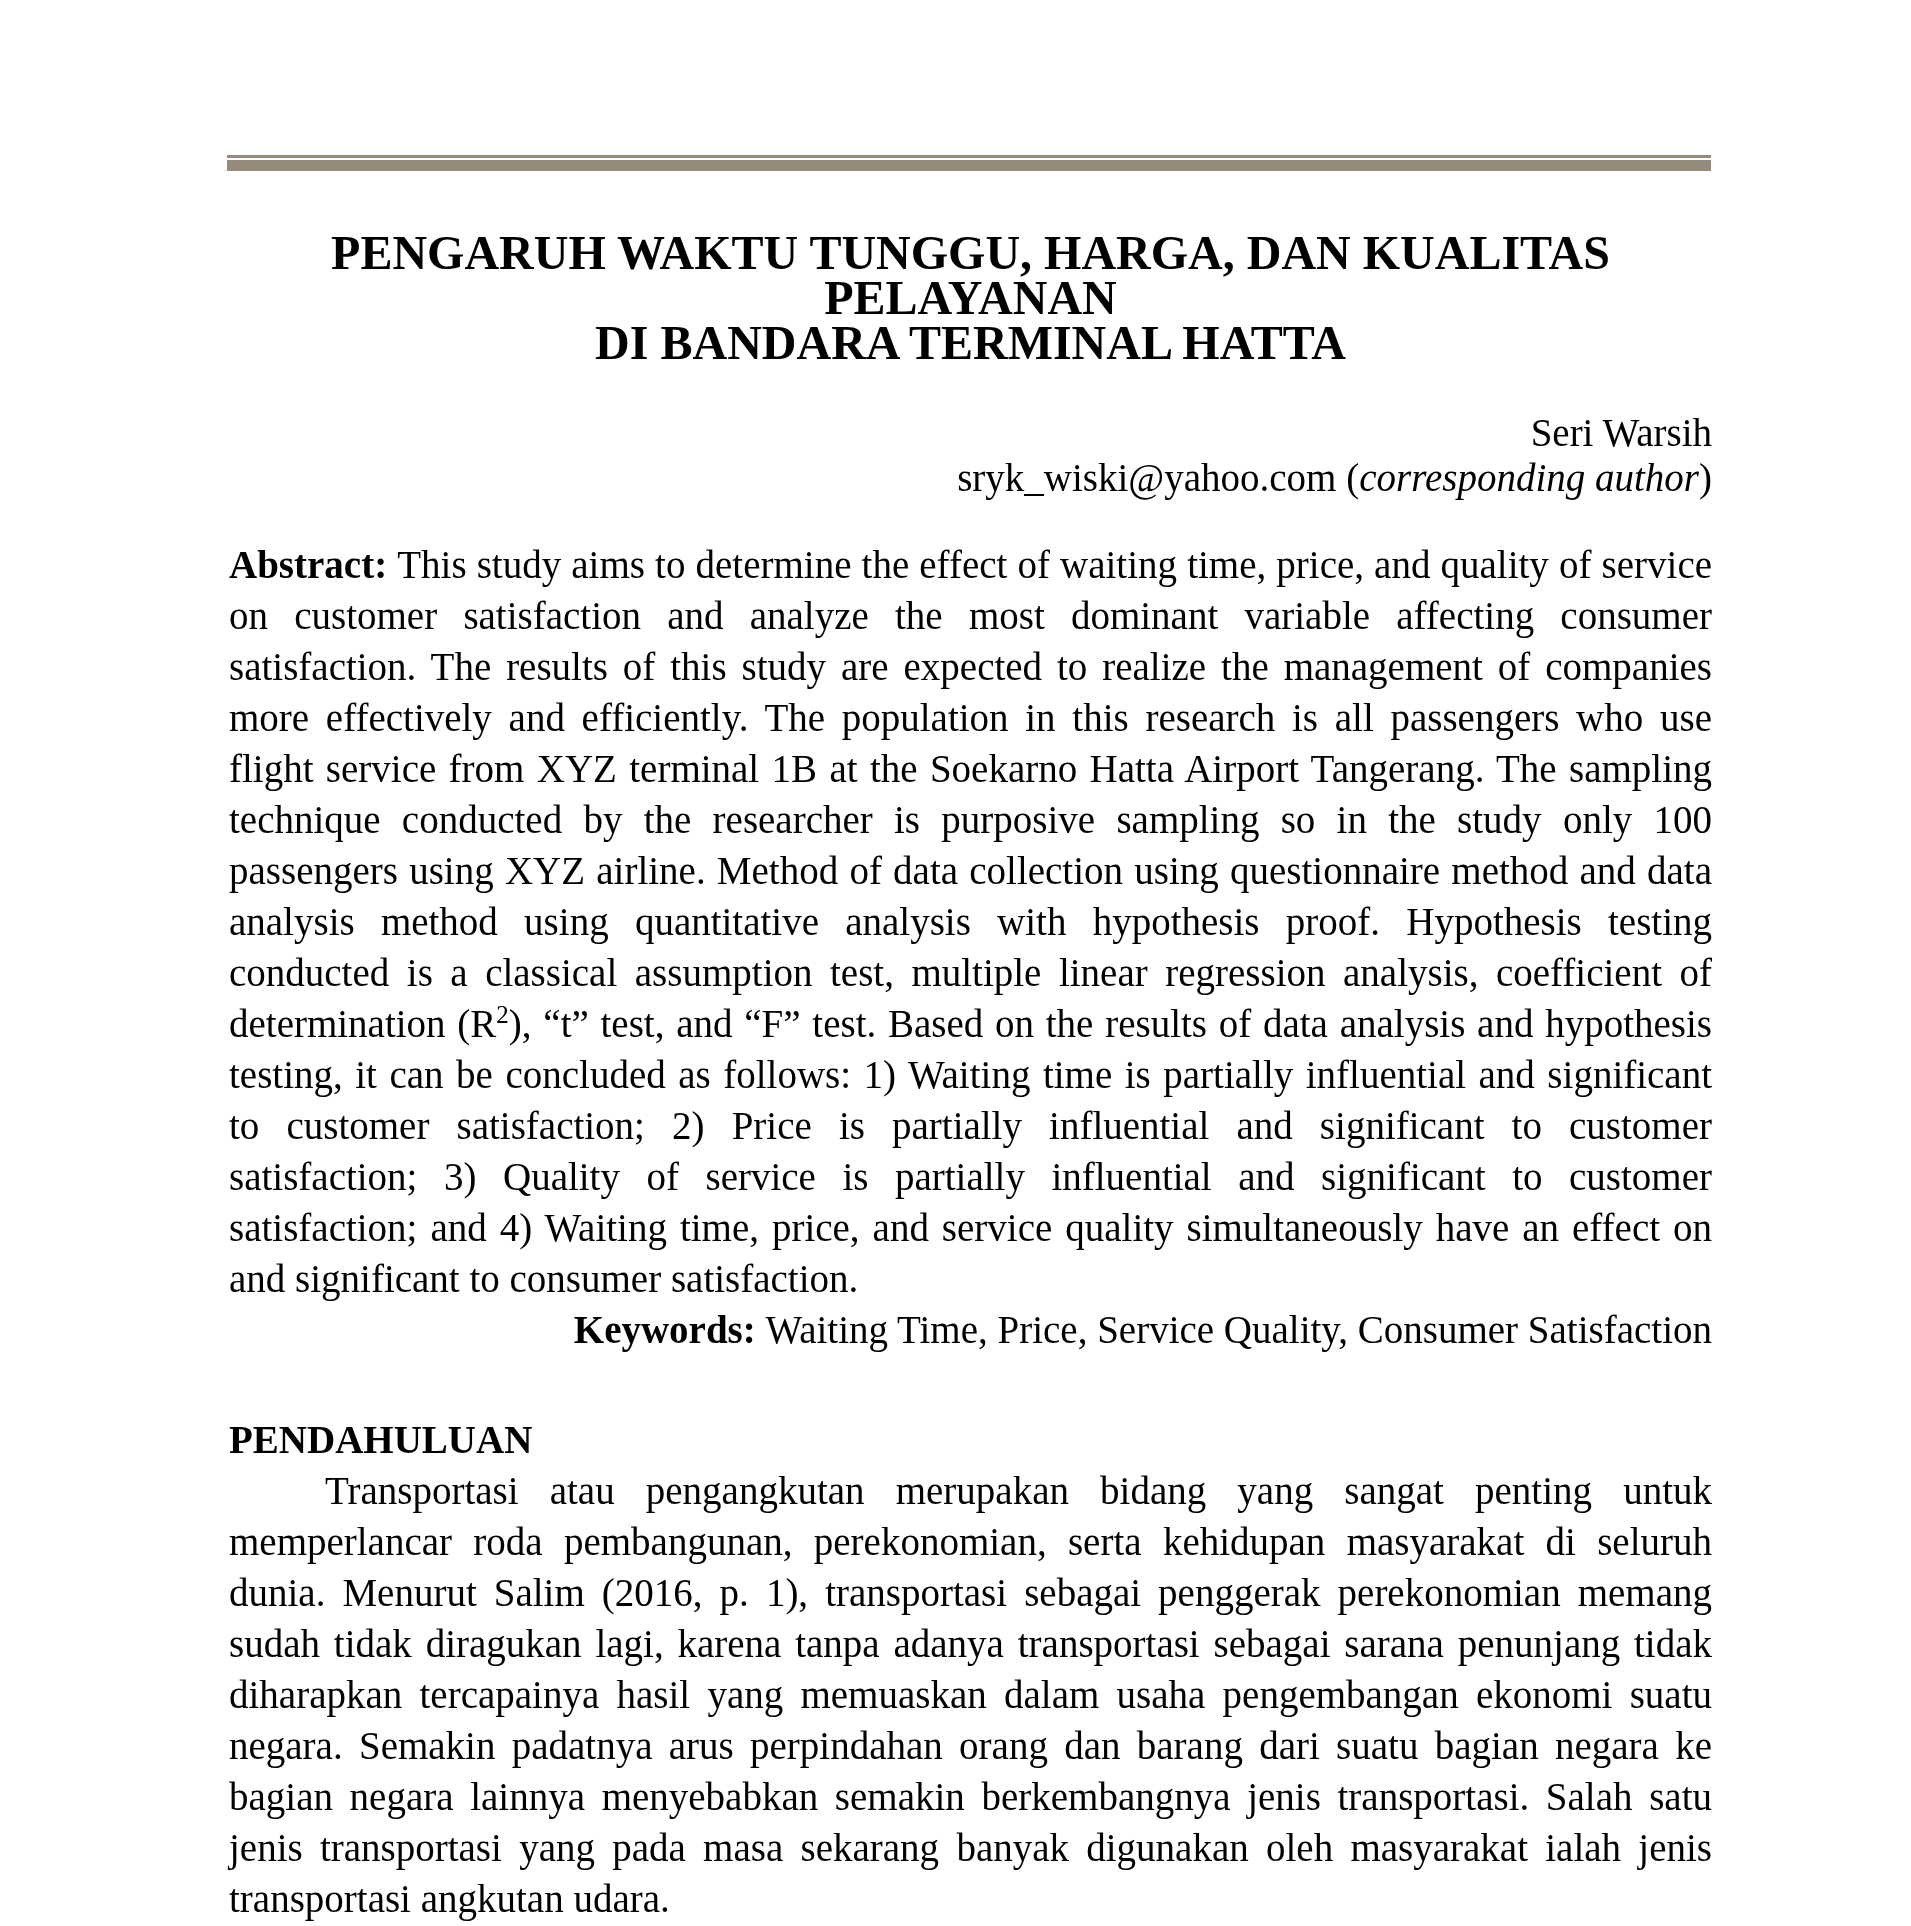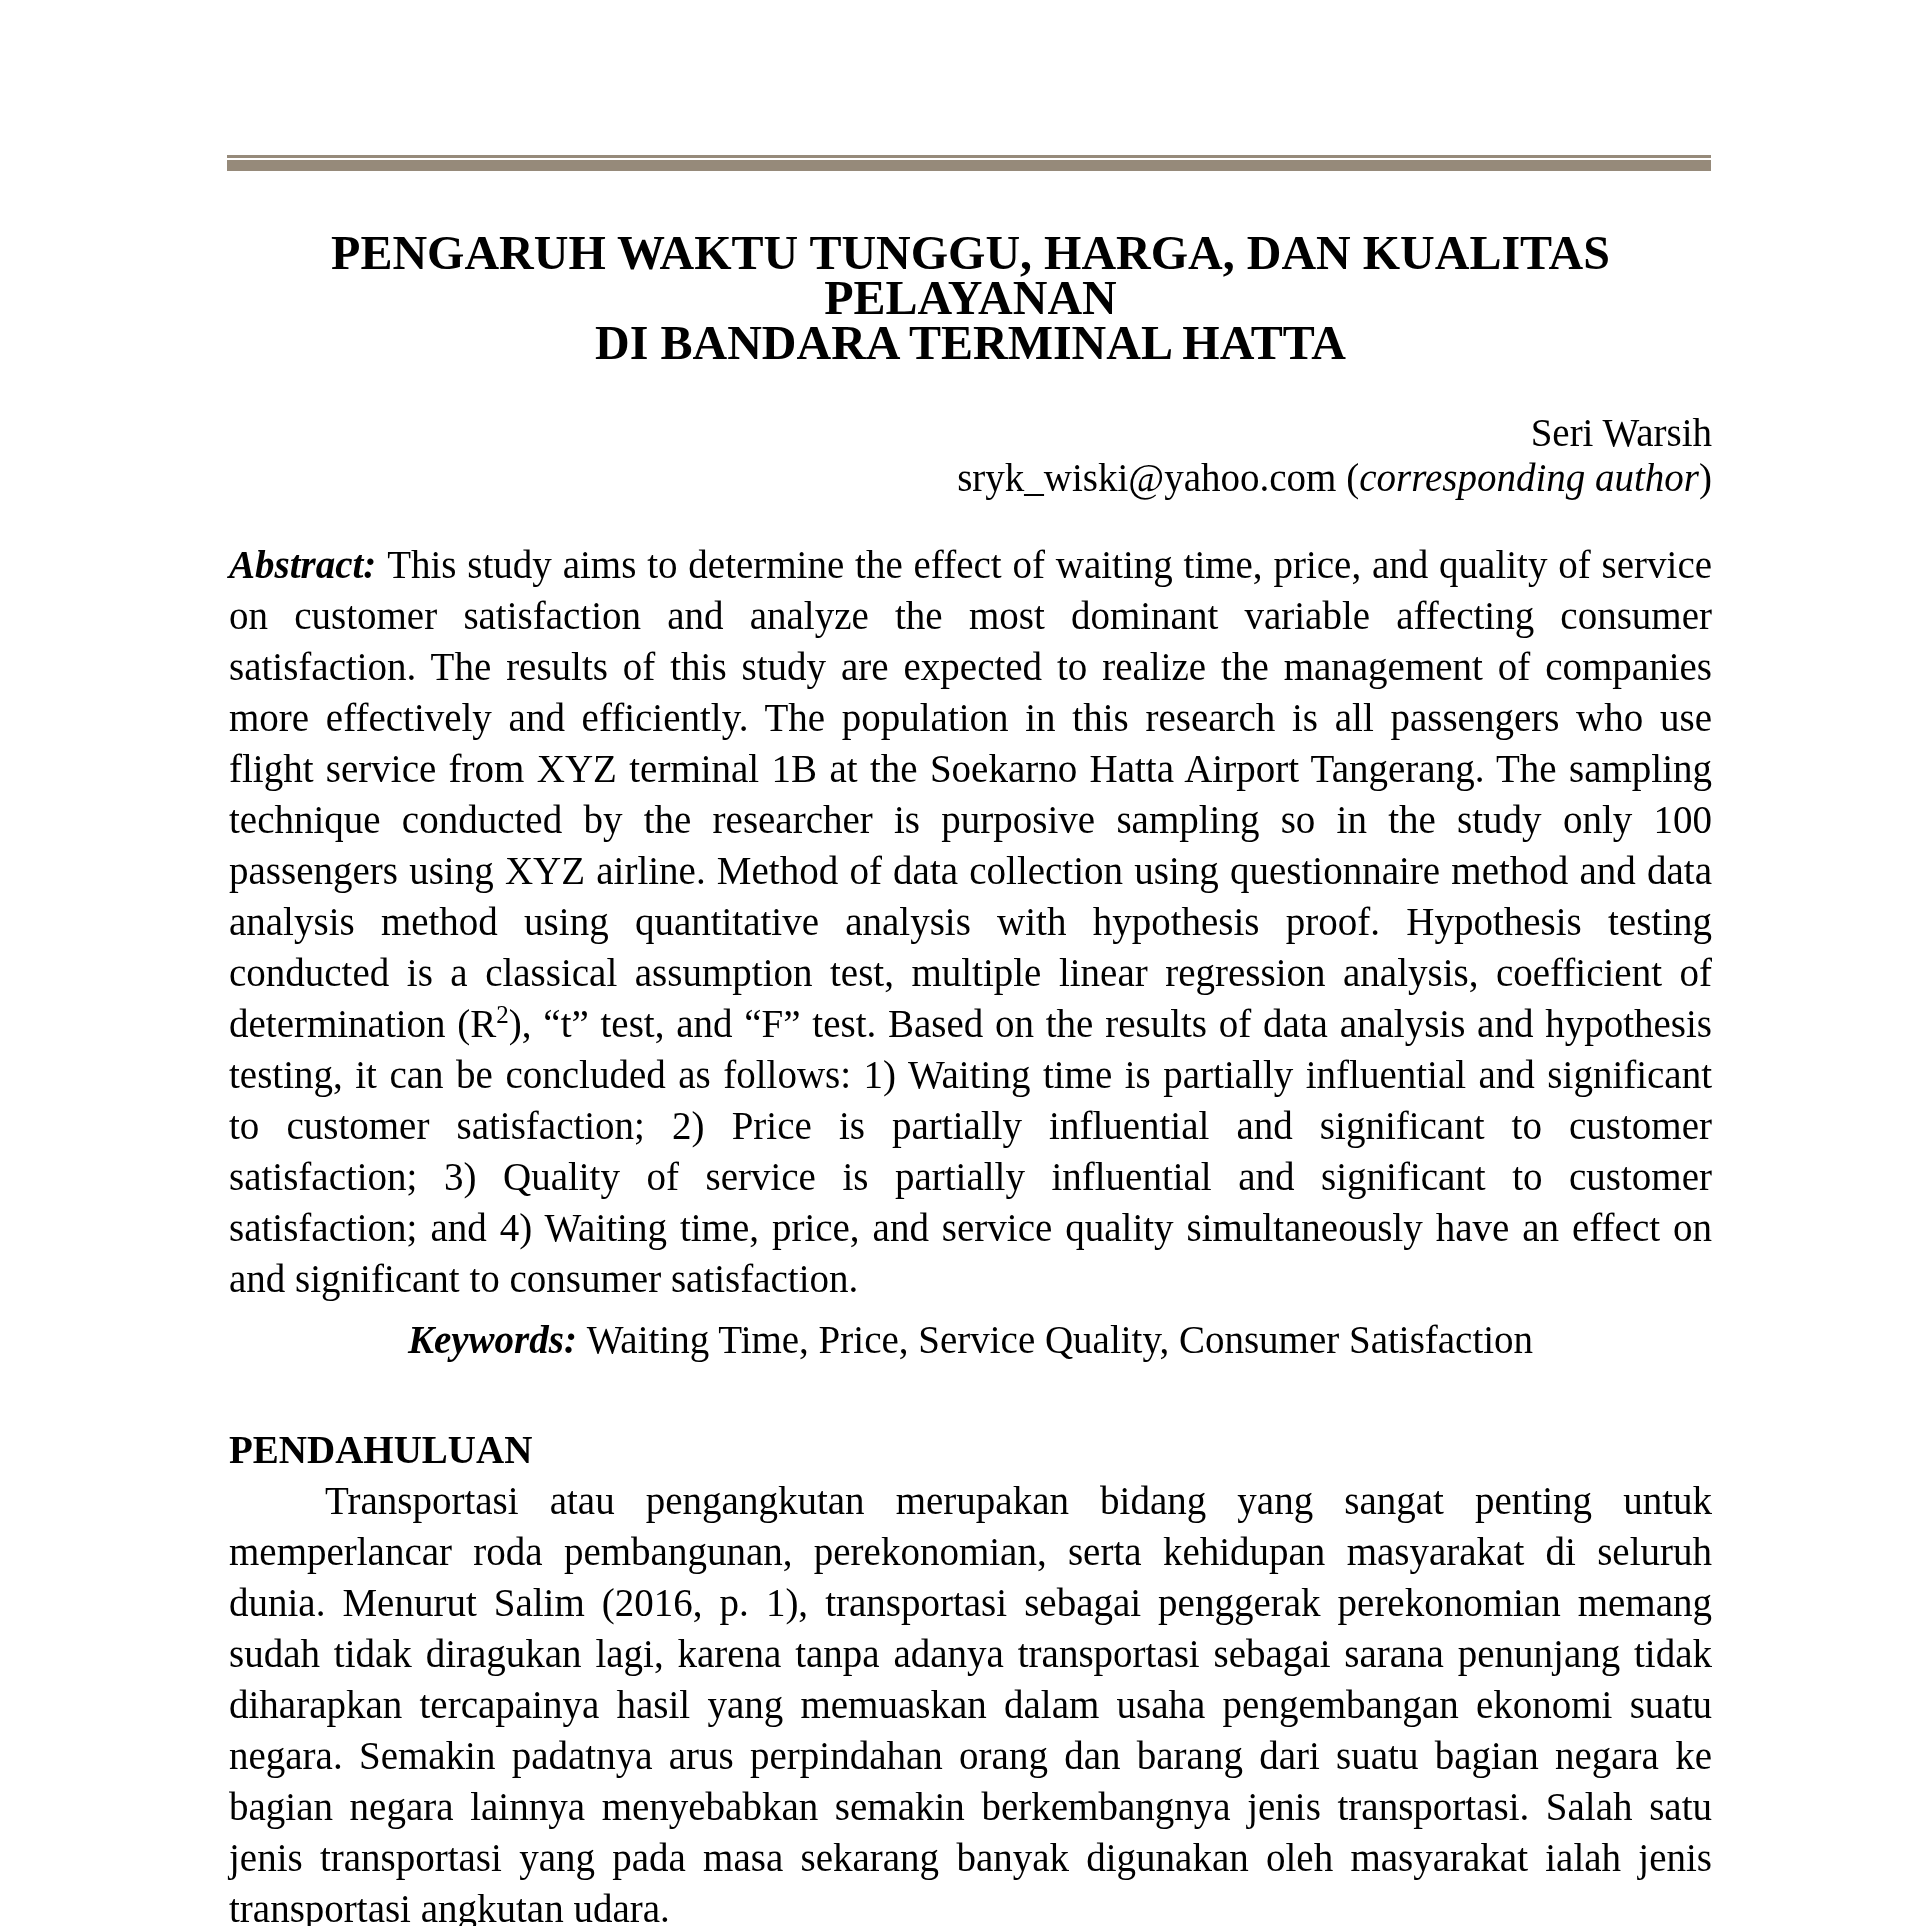--- a/index.html
+++ b/index.html
@@ -39,30 +39,30 @@
     text-align:right;
     font-size:39px;
     line-height:45px;
   }
   .body-text{
     font-size:39px;
     line-height:51px;
     text-align:justify;
   }
   .abstract-block{ margin-top:39px; }
-  .keywords-line{ text-align:center;margin-top:10px; }
+  .keywords-line{ text-align:right; }
   .section-heading{
     margin-top:59px;
     font-weight:bold;
     font-size:39px;
     line-height:51px;
     text-align:left;
   }
   .para-indent{ text-indent:96px; }
-  .b{font-weight:bold;font-style:italic;}
+  .b{font-weight:bold;}
   .i{font-style:italic;}
   .sup{vertical-align:super;font-size:25px;line-height:0;}
 </style>
 </head>
 <body>
 
 <div class="page">
 
   <div class="rule-thin" style="background: rgb(150, 138, 122);"></div>
   <div class="rule-thick" style="background: rgb(150, 138, 122);"></div>

